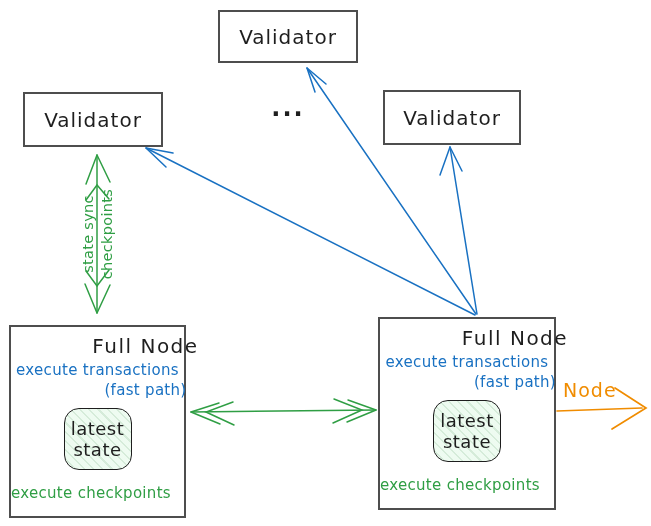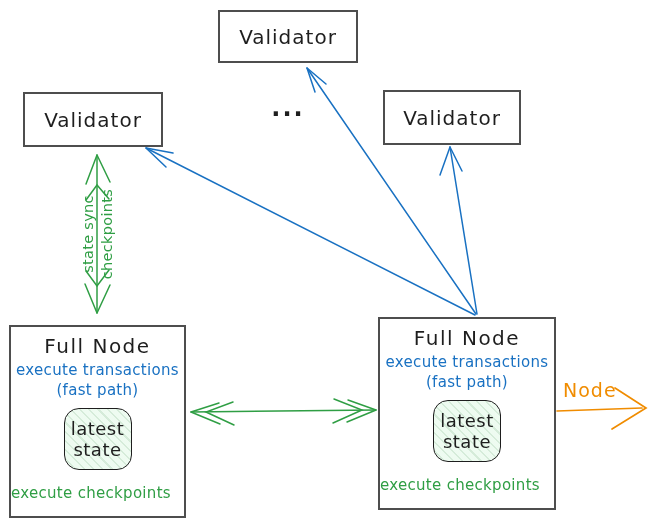--- a/index.html
+++ b/index.html
@@ -14,28 +14,28 @@
     box-sizing:border-box; z-index:2;
   }
   .validator {
     display:flex; align-items:center; justify-content:center;
     font-size:20px; letter-spacing:1px;
   }
   .fullnode { }
 
   .fn-title {
     position:absolute; top:7px; left:0; width:100%; text-align:center;
-    font-size:20px; letter-spacing:1.5px; color:#1e1e1e;
+    font-size:20px; letter-spacing:1.5px; color:#1e1e1e;padding-left:48px;
   }
   .fn-blue1, .fn-blue2 {
     position:absolute; left:0; width:100%; text-align:center;
     font-size:15px; letter-spacing:0.3px; color:#1971c2;
   }
   .fn-blue1 { top:34px;text-align:center; }
-  .fn-blue2 { top:54px; }
+  .fn-blue2 { top:54px;padding-left:48px; }
   .state-box {
     position:absolute; top:81px; left:50%; transform:translateX(-50%);
     width:68px; height:62px; box-sizing:border-box;
     border:1.7px solid #1e1e1e; border-radius:15px;
     background:
       repeating-linear-gradient(45deg,
         rgba(47,158,68,0.20) 0px, rgba(47,158,68,0.20) 1.5px,
         rgba(237,251,240,0.95) 1.5px, rgba(237,251,240,0.95) 6.5px);
     display:flex; align-items:center; justify-content:center;
     text-align:center; font-size:18px; line-height:21px;

